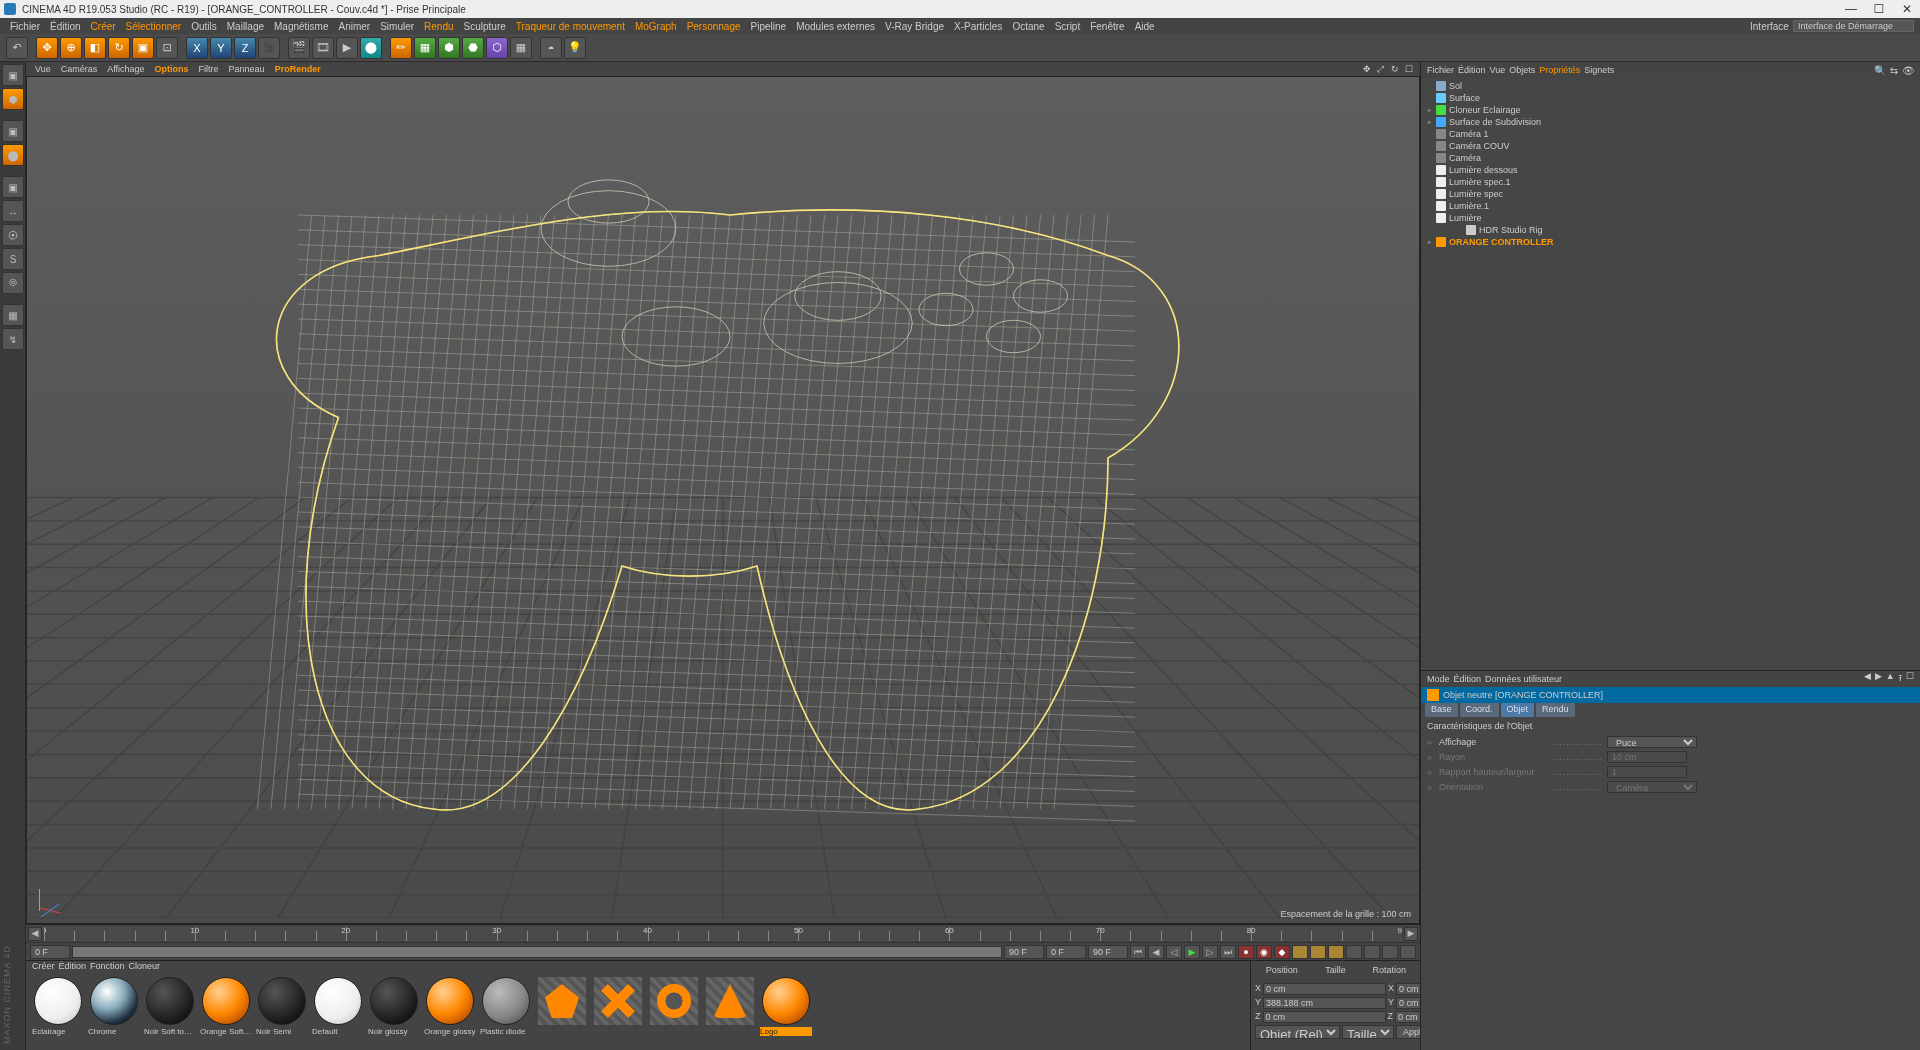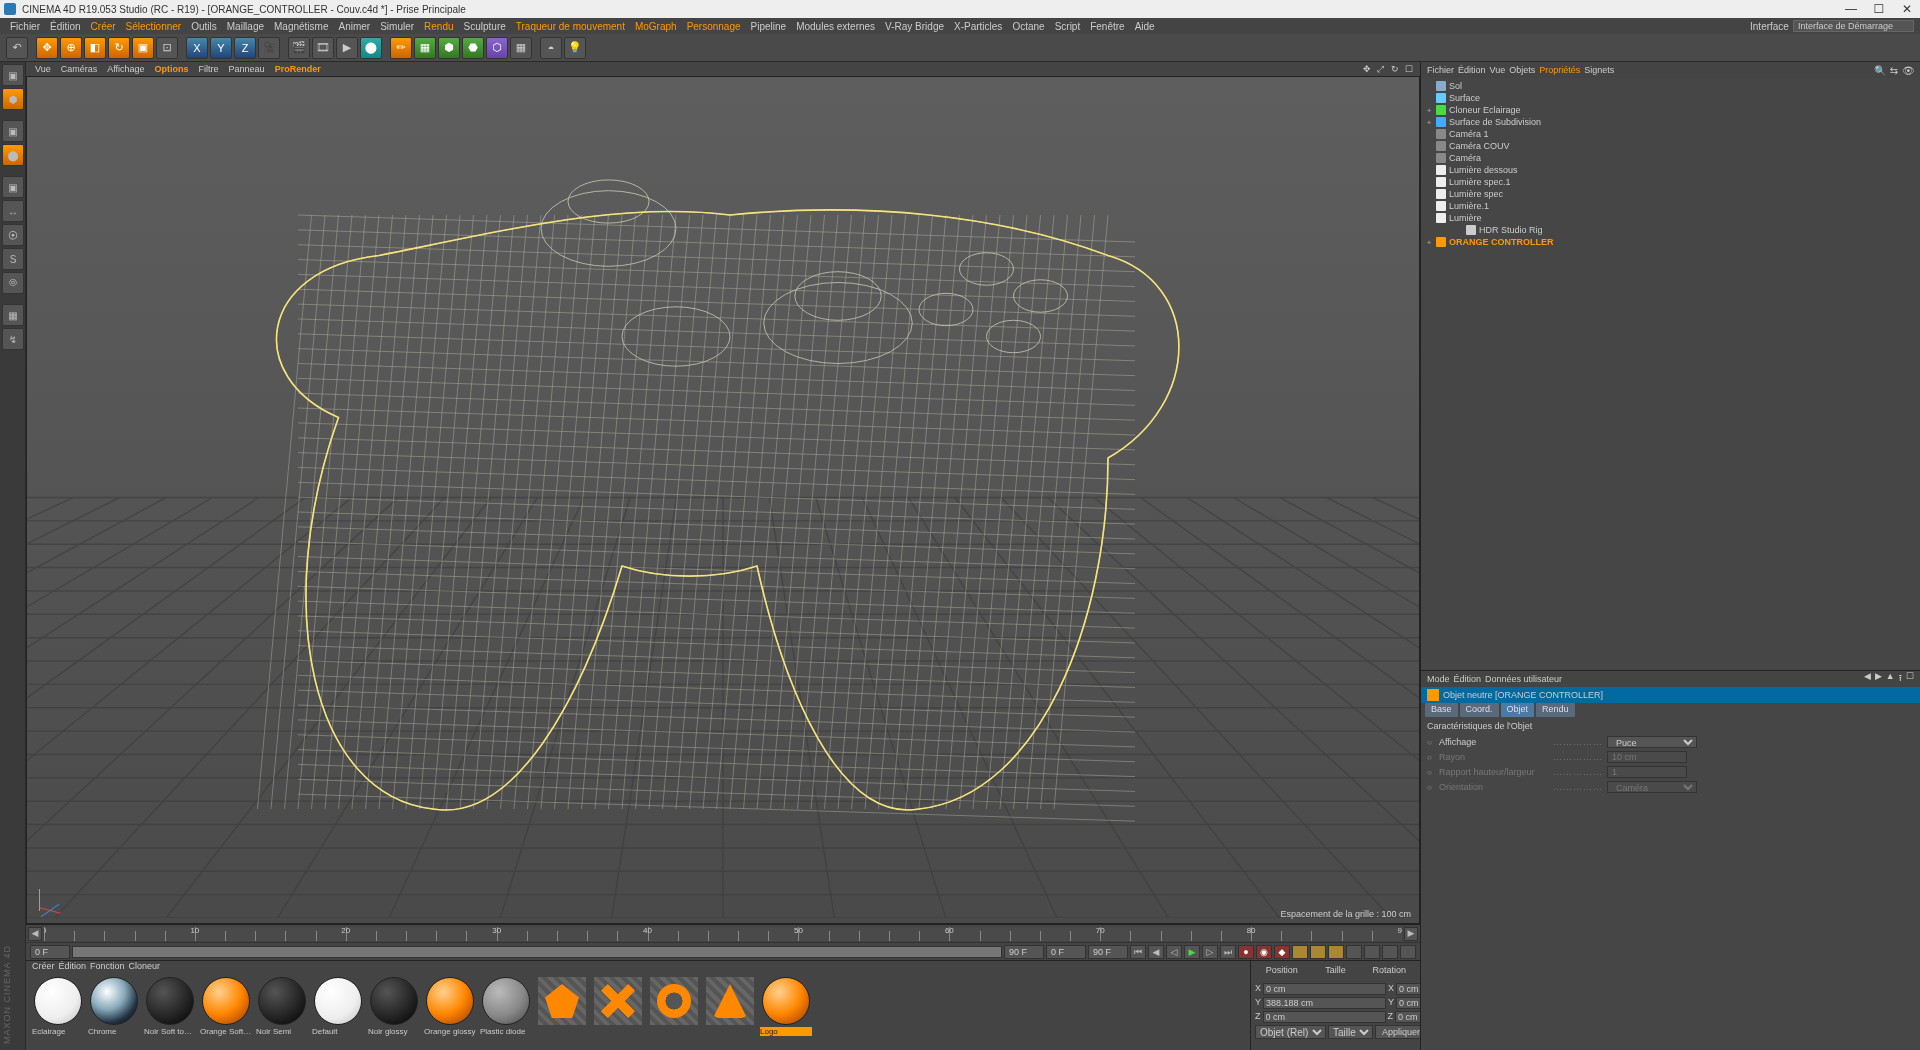--- a/index.html
+++ b/index.html
@@ -96,21 +96,21 @@
 .mat-lbl.sel { background:#f90; color:#222; }
 
 
 .coordpanel { width:170px; background:#444; padding:4px; border-left:1px solid #222; }
 .coord-head { display:flex; font-size:9px; color:#ccc; margin-bottom:8px; }
 .coord-head span { flex:1; text-align:center; }
 .coord-row { display:flex; gap:2px; margin-bottom:2px; }
 .coord-row .axl { width:10px; font-size:9px; color:#ccc; }
 .coord-row input { flex:1; background:#555; border:1px solid #333; color:#ccc; font-size:9px; padding:0 2px; height:12px; }
 .coord-sel { display:flex; gap:2px; margin-top:2px; }
-.coord-sel select { flex:1; background:#555; border:1px solid #333; color:#ccc; font-size:10px; height:14px; }
+.coord-sel select { flex:1; background:#555; border:1px solid #333; color:#ccc; font-size:13px; height:14px; }
 .coord-sel button { background:#555; border:1px solid #333; color:#ccc; font-size:9px; padding:0 6px; cursor:pointer; }
 
 
 .rightcol { width:500px; background:#3a3a3a; display:flex; flex-direction:column; border-left:1px solid #222; }
 
 
 .objmgr { flex:1; display:flex; flex-direction:column; min-height:300px; }
 .om-menu { height:16px; background:#444; display:flex; align-items:center; gap:4px; padding:0 6px; }
 .om-menu span { font-size:9px; color:#ccc; cursor:pointer; }
 .om-menu span.hl { color:#f90; }

